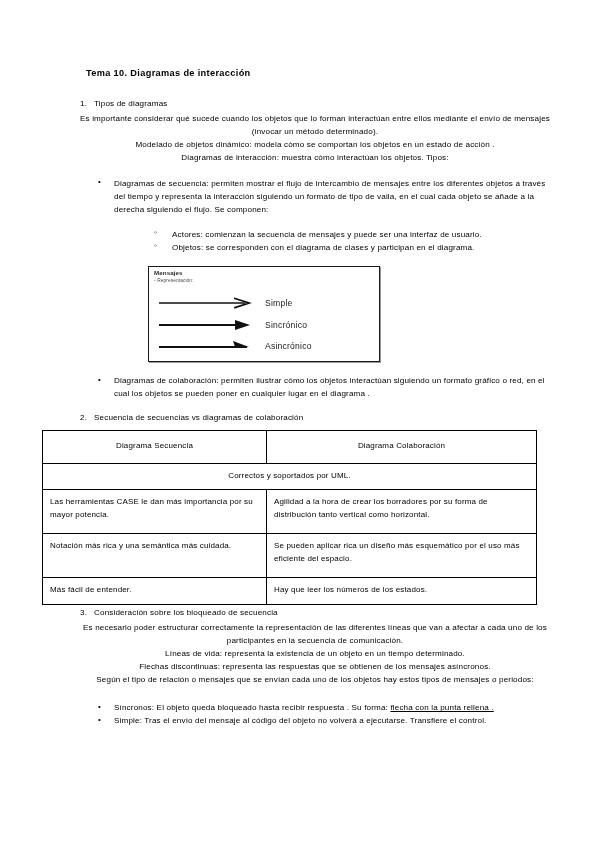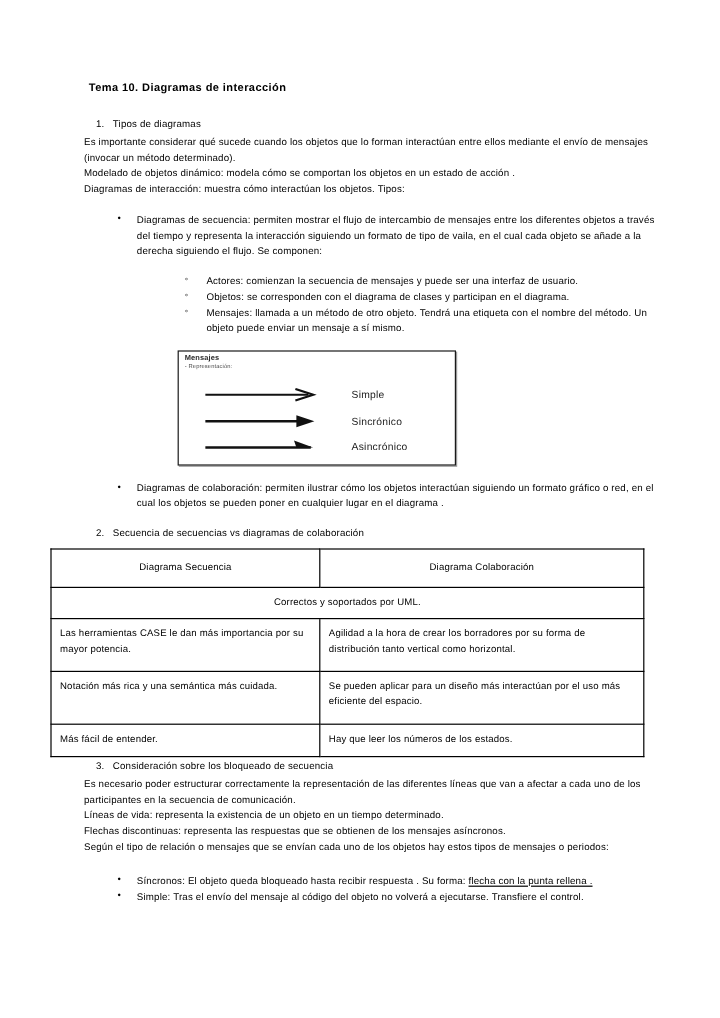--- a/index.html
+++ b/index.html
@@ -22,42 +22,42 @@
     width: 600px;
     height: 848px;
     background: #ffffff;
     box-sizing: border-box;
     padding: 68px 40px 0 70px;
   }
   .doc-title {
     font-size: 9.2px;
     font-weight: bold;
     letter-spacing: 0.35px;
-    margin: 0 0 18px 4px;
+    margin: 0 0 18px 16px;
     line-height: 1.3;
   }
   .num-item {
     font-size: 8.1px;
     line-height: 1.5;
     margin: 0 0 2px 0;
     padding-left: 24px;
     position: relative;
     letter-spacing: 0.15px;
   }
   .num-item .num {
     position: absolute;
     left: 10px;
     top: 0;
   }
   p.body-line {
     font-size: 8.1px;
     line-height: 1.62;
     margin: 0;
     letter-spacing: 0.15px;
-    text-align: left;
+    text-align: center;
   }
   ul.lvl1 {
     list-style: none;
     margin: 12px;
     padding: 0;
   }
   ul.lvl1 > li {
     font-size: 8.1px;
     line-height: 1.62;
     position: relative;
@@ -121,26 +121,25 @@
   .fig-sub {
     position: absolute;
     left: 5px;
     top: 11px;
     font-size: 4.8px;
     color: #4a4a4a;
     letter-spacing: 0.1px;
   }
   .arrow-row {
     position: absolute;
-    left: 22px;
+    left: 10px;
     width: 200px;
     height: 16px;
     display: flex;
     align-items: center;
-    gap: 16px;
   }
   .arrow-row.r1 { top: 28px; }
   .arrow-row.r2 { top: 50px; }
   .arrow-row.r3 { top: 71px; text-align: right; }
   .arrow-svg {
     flex: 0 0 auto;
   }
   .arrow-label {
     font-size: 8.6px;
     color: #1a1a1a;
@@ -198,21 +197,20 @@
   <p class="body-line">Diagramas de interacción: muestra cómo interactúan los objetos. Tipos:</p>
 
   <ul class="lvl1">
     <li>Diagramas de secuencia: permiten mostrar el flujo de intercambio de  mensajes entre los diferentes objetos a través del tiempo y representa la interacción siguiendo un formato de tipo de vaila, en el cual cada objeto se añade a la derecha siguiendo el flujo. Se componen:</li>
   </ul>
 
   <div class="lvl2-wrap">
     <ul class="lvl2">
       <li>Actores: comienzan la secuencia de mensajes y puede ser una interfaz de usuario.</li>
       <li>Objetos: se corresponden con el diagrama de clases y participan en el diagrama.</li>
-      <li>Mensajes: llamada a un método de otro objeto. Tendrá una etiqueta con el nombre del método. Un objeto puede enviar un mensaje a sí mismo.</li>
     </ul>
   </div>
 
   <div class="figure-wrap">
     <div class="figure">
       <div class="fig-title">Mensajes</div>
       <div class="fig-sub">- Representación:</div>
 
       <div class="arrow-row r1">
         <svg class="arrow-svg" width="94" height="12" viewBox="0 0 94 12">
@@ -263,21 +261,21 @@
     <tbody>
       <tr>
         <td class="merged" colspan="2">Correctos y soportados por UML.</td>
       </tr>
       <tr class="tbl-row">
         <td>Las herramientas CASE le dan más importancia por su mayor potencia.</td>
         <td>Agilidad a la hora de crear los borradores por su forma de distribución tanto vertical como horizontal.</td>
       </tr>
       <tr class="tbl-row">
         <td>Notación más rica y una semántica más cuidada.</td>
-        <td>Se pueden aplicar para un diseño más interactúan por el uso más eficiente del espacio.</td>
+        <td>Se pueden aplicar rica un diseño más esquemático por el uso más eficiente del espacio.</td>
       </tr>
       <tr>
         <td>Más fácil de entender.</td>
         <td>Hay que leer los números de los estados.</td>
       </tr>
     </tbody>
   </table>
 
   <div class="num-item">
     <span class="num">3.</span>

